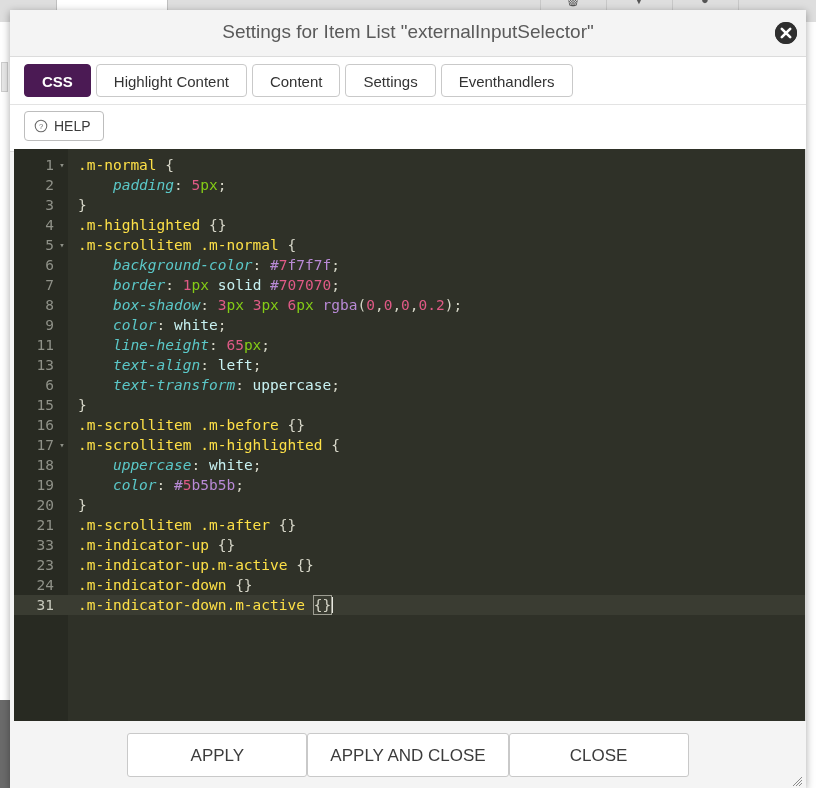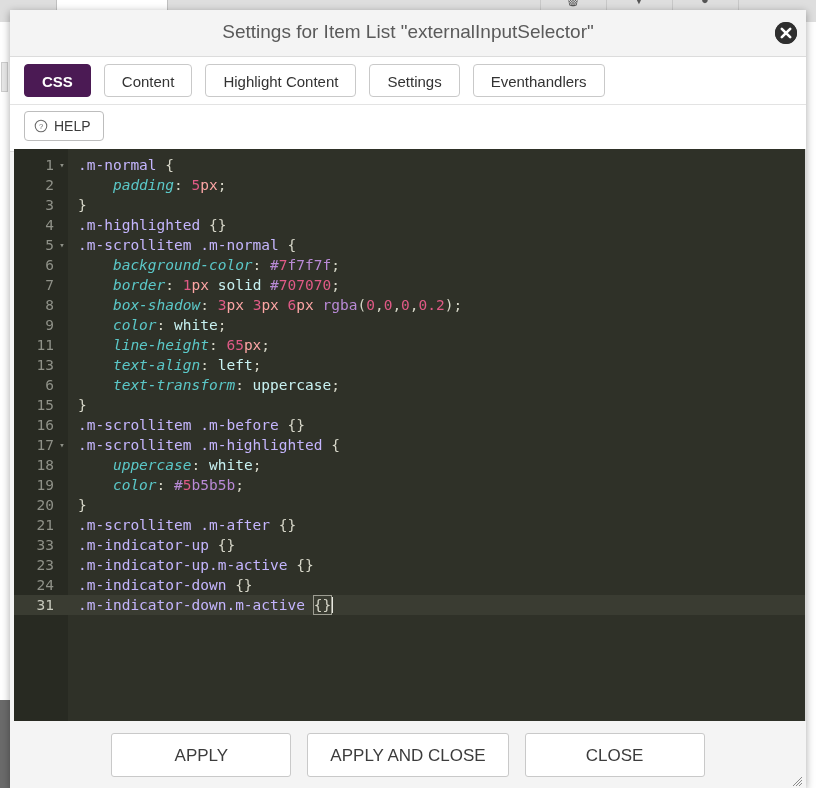--- a/index.html
+++ b/index.html
@@ -83,21 +83,21 @@
   }
   .dlg-close svg { display:block; width: 22px; height: 22px; }
 
   
   .tabbar {
     position: relative; height: 47px; background: #ffffff;
     border-bottom: 1px solid #e3e3e3;
   }
   .tabs {
     position: absolute; left: 14px; top: 7px;
-    display: flex; gap: 13px;
+    display: flex; gap: 5px;
   }
   .tab {
     height: 33px; padding: 0 17px;
     border: 1px solid #c9c9c9; border-radius: 4px;
     background: #ffffff; color: #333333;
     font-size: 15px; line-height: 33px;
     box-sizing: border-box; cursor: pointer; white-space: nowrap;
   }
   .tab.active {
     background: #4b1a54; border-color: #4b1a54; color: #ffffff;
@@ -156,25 +156,25 @@
   .line.active .code-bg {
     position: absolute; left: 0; right: 0; top: 0; height: 20px;
     background: #3a3c32;
   }
   .line.active .ln { color: #c8cabe; }
   .line.active .gut-bg {
     position: absolute; left: 0; width: 54px; height: 20px; background: #232520;
   }
 
   
-  .t-sel   { color: #c4b5fd; }            
+  .t-sel   { color: #fde047; }            
   .t-prop  { color: #5bc8c8; font-style: italic; }  
   .t-punct { color: #d6d6c8; }
   .t-num   { color: #e05a86; }
-  .t-unit  { color: #fca5a5; }
+  .t-unit  { color: #84cc16; }
   .t-hex   { color: #b98ad6; }
   .t-kw    { color: #c8f2f2; }
   .t-fn    { color: #b98ad6; }
   .t-brace { color: #d6d6c8; }
 
   .bracketbox {
     display: inline-block;
     border: 1px solid #9d9d92;
     margin: 0 -1px; padding: 0 0px;
     line-height: 18px;
@@ -184,21 +184,21 @@
     background: #e8e8e0; vertical-align: -3px; margin-left: 1px;
   }
 
   
   .footer {
     position: absolute; left: 0; bottom: 0; width: 796px; height: 67px;
     background: #f4f4f4;
   }
   .footer-btns {
     position: absolute; left: 0; right: 0; top: 12px;
-    display: flex; justify-content: center; gap: 16px;
+    display: flex; justify-content: center; 
   }
   .fbtn {
     height: 44px; min-width: 180px; padding: 0 22px;
     border: 1px solid #c9c9c9; border-radius: 3px; background: #ffffff;
     font-size: 17px; color: #3c3c3c; line-height: 44px; text-align: center;
     box-sizing: border-box; cursor: pointer; white-space: nowrap;
   }
   .resize-grip {
     position: absolute; right: 3px; bottom: 3px; width: 12px; height: 12px;
     cursor: nwse-resize;
@@ -237,22 +237,22 @@
         <svg viewBox="0 0 22 22" aria-hidden="true">
           <circle cx="11" cy="11" r="11" fill="#2f2f2f"></circle>
           <path d="M6.8 6.8 L15.2 15.2 M15.2 6.8 L6.8 15.2" stroke="#ffffff" stroke-width="2.6" stroke-linecap="round"></path>
         </svg>
       </div>
     </div>
 
     <div class="tabbar">
       <div class="tabs">
         <div class="tab active">CSS</div>
+        <div class="tab">Highlight Content</div>
         <div class="tab">Content</div>
-        <div class="tab">Highlight Content</div>
         <div class="tab">Settings</div>
         <div class="tab">Eventhandlers</div>
       </div>
     </div>
 
     <div class="helprow">
       <div class="helpbtn">
         <svg class="help-ic" viewBox="0 0 16 16">
           <circle cx="8" cy="8" r="6.6" fill="none" stroke="#6a6a6a" stroke-width="1.2"></circle>
           <text x="8" y="11.4" font-size="8.6" fill="#6a6a6a" text-anchor="middle" font-family="Liberation Sans, sans-serif">?</text>

